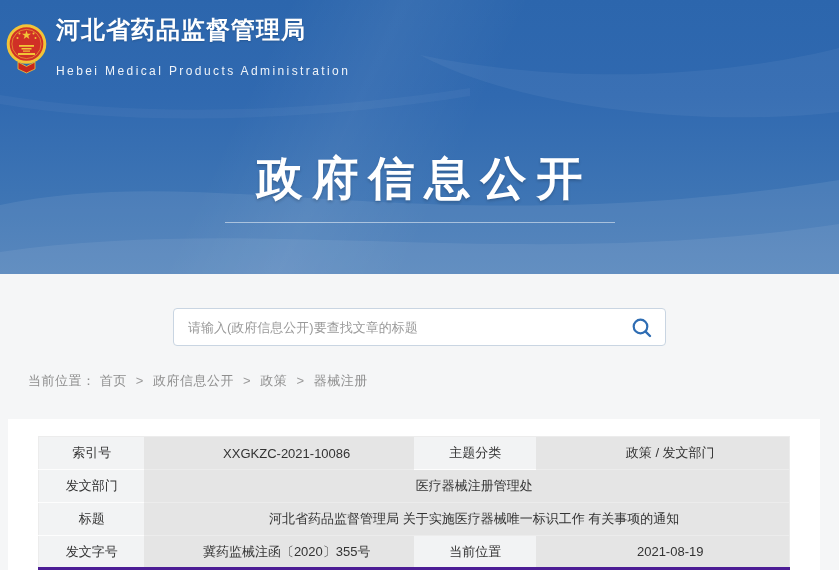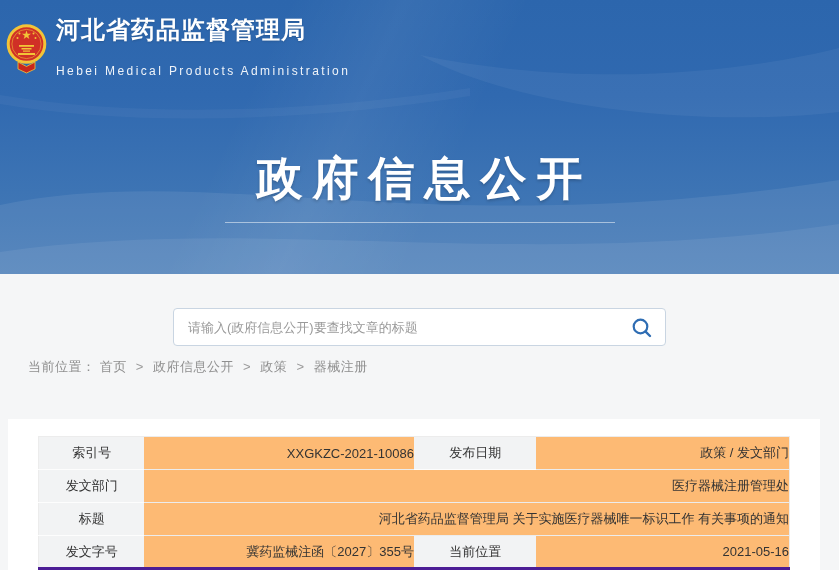--- a/index.html
+++ b/index.html
@@ -74,21 +74,21 @@
   .search-box input::placeholder { color:#9a9a9a; }
   .search-btn {
     position:absolute; right:8px; top:4px;
     width:30px; height:30px;
     border:none; background:transparent; cursor:pointer;
     display:flex; align-items:center; justify-content:center;
   }
 
   
   .breadcrumb {
-    margin:12px 0 0 28px;
+    margin:26px 0 0 28px;
     font-size:13px; color:#8f8f8f;
     letter-spacing:.5px;
   }
   .breadcrumb a { color:#8f8f8f; text-decoration:none; cursor:pointer; }
   .breadcrumb .sep { margin:0 5px; color:#9a9a9a; }
 
   
   .card {
     position:absolute; left:8px; top:419px;
     width:812px; height:160px;
@@ -102,22 +102,22 @@
     font-size:13px; color:#333;
   }
   table.meta td { height:33px; border-bottom:1px solid #ececec; }
   table.meta td.lbl {
     background:#f2f3f4;
     text-align:center;
     color:#333;
     border-bottom:1px solid #fdfdfd;
   }
   table.meta td.val {
-    background:#fdba74;
-    text-align:right;
+    background:#e5e5e5;
+    text-align:center;
     padding-left:15px;
     white-space:nowrap; overflow:hidden;
   }
   table.meta tr:last-child td { border-bottom:3px solid #4c1d95; }
 </style>
 </head>
 <body>
 
 <div class="page">
 
@@ -184,34 +184,34 @@
       <colgroup>
         <col style="width:14.1%">
           <col style="width:35.9%">
           <col style="width:16.3%">
           <col style="width:33.7%">
       </colgroup>
       <tbody>
           <tr>
         <td class="lbl">索引号</td>
         <td class="val">XXGKZC-2021-10086</td>
-        <td class="lbl">发布日期</td>
+        <td class="lbl">主题分类</td>
         <td class="val">政策 / 发文部门</td>
       </tr>
       <tr>
         <td class="lbl">发文部门</td>
         <td class="val" colspan="3">医疗器械注册管理处</td>
       </tr>
       <tr>
         <td class="lbl">标题</td>
         <td class="val" colspan="3">河北省药品监督管理局 关于实施医疗器械唯一标识工作 有关事项的通知</td>
       </tr>
       <tr>
         <td class="lbl">发文字号</td>
-        <td class="val">冀药监械注函〔2027〕355号</td>
+        <td class="val">冀药监械注函〔2020〕355号</td>
         <td class="lbl">当前位置</td>
-        <td class="val">2021-05-16</td>
+        <td class="val">2021-08-19</td>
       </tr>
     </tbody>
       </table>
   </div>
 
 </div>
 
 </body></html>

